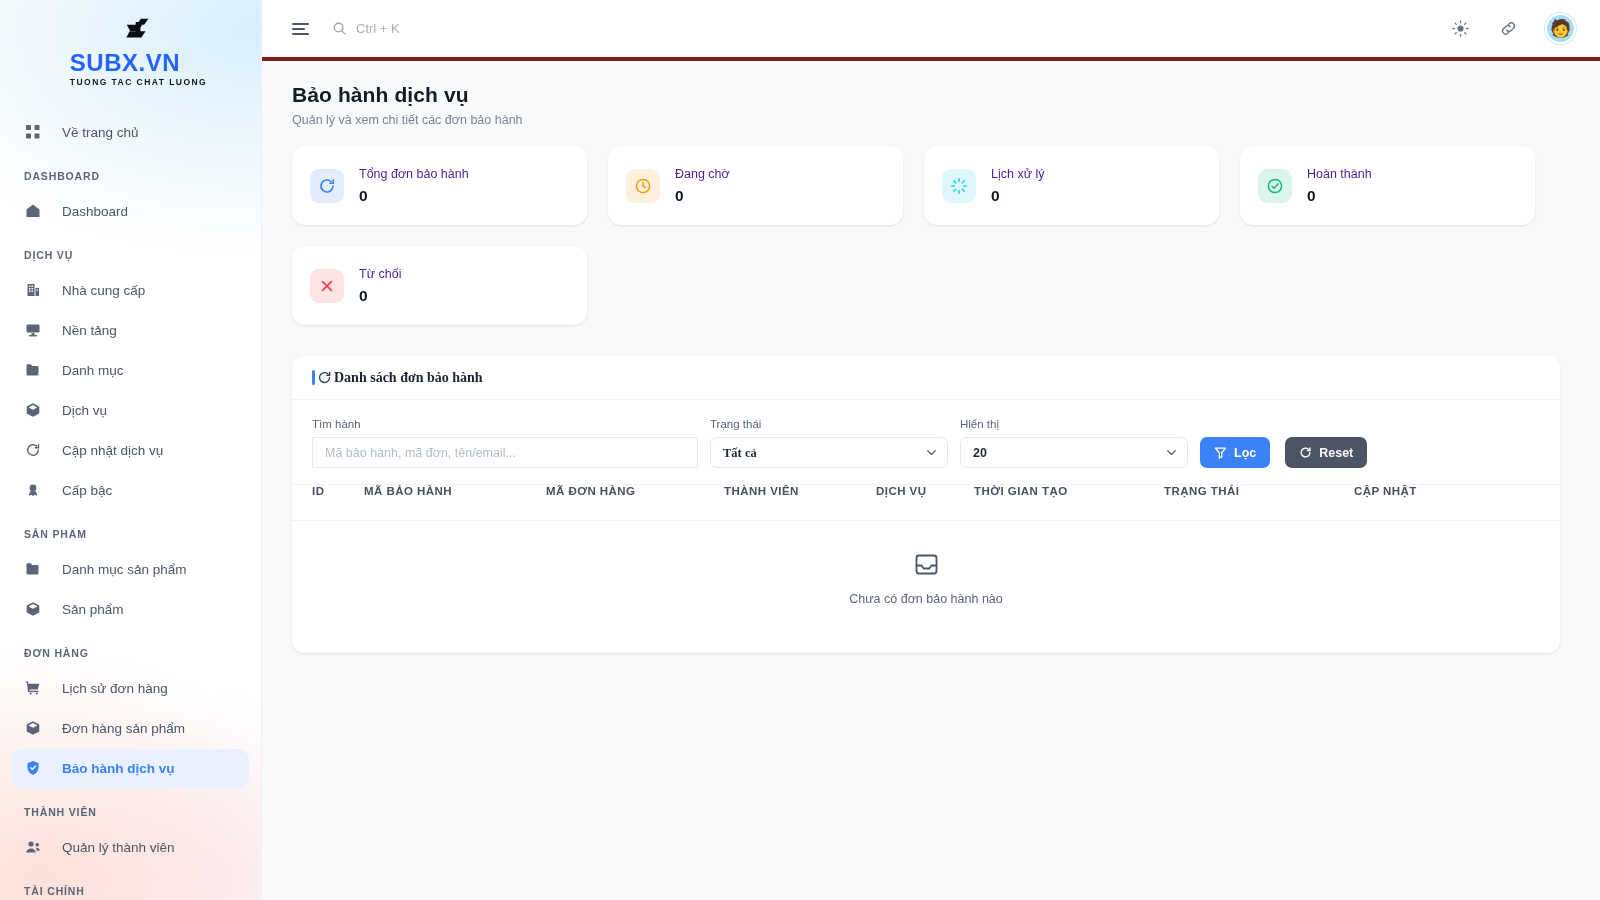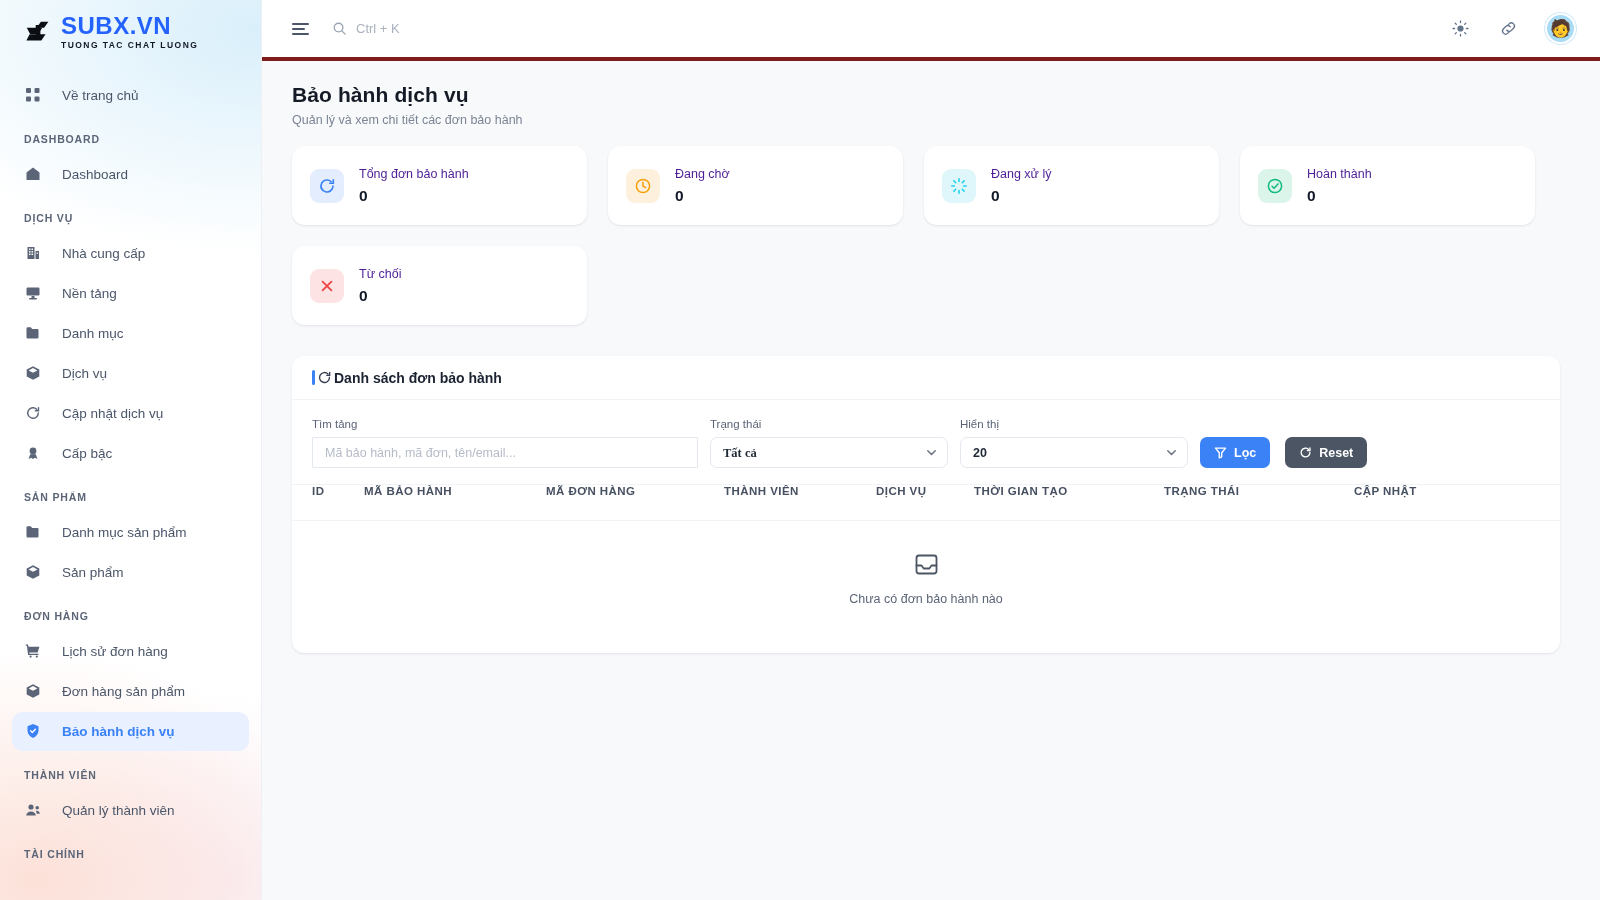--- a/index.html
+++ b/index.html
@@ -24,21 +24,21 @@
   .sidebar-bg {
     position: absolute; inset: 0; pointer-events: none;
     background:
       radial-gradient(560px 330px at 255px 30px, rgba(186,226,247,0.55), rgba(186,226,247,0) 68%),
       radial-gradient(420px 330px at 35px 880px, rgba(250,205,190,0.60), rgba(250,205,190,0) 70%),
       radial-gradient(300px 260px at 230px 880px, rgba(243,212,228,0.35), rgba(243,212,228,0) 72%),
       #ffffff;
   }
   .sidebar-inner { position: relative; z-index: 2; }
 
-  .logo-wrap { padding: 14px 8px 12px 24px; display: flex; align-items: center; gap: 7px; }
+  .logo-wrap { padding: 14px 8px 12px 24px; display: flex; align-items: center; gap: 7px; flex-direction: column; }
   .logo-mark { width: 30px; height: 30px; flex: 0 0 30px; }
   .logo-text { display: flex; flex-direction: column; line-height: 1; }
   .logo-title {
     font-size: 24px; font-weight: 800; letter-spacing: 0.5px; color: #2563ff;
   }
   .logo-sub {
     font-size: 8.5px; font-weight: 700; letter-spacing: 1.45px;
     color: #111827; margin-top: 3px;
   }
 
@@ -111,21 +111,21 @@
   .stat-value { font-size: 15.5px; font-weight: 700; color: #111827; margin-top: 5px; }
 
   
   .panel {
     margin-top: 31px; background: #fff; border-radius: 12px;
     box-shadow: 0 1px 3px rgba(16,24,40,0.06), 0 1px 2px rgba(16,24,40,0.04);
     height: 297px; display: flex; flex-direction: column; overflow: hidden;
   }
   .panel-head {
     height: 44px; flex: 0 0 44px; display: flex; align-items: center;
-    gap: 2px; padding: 0 20px; border-bottom: 1px solid #f1f3f7;
+    gap: 2px; padding: 0 20px; border-bottom: 1px solid #f1f3f7; font-family: Liberation Serif, serif;
   }
   .panel-accent { width: 3px; height: 15px; border-radius: 2px; background: #3b82f6; }
   .panel-head .p-ico { width: 15px; height: 15px; color: #374151; }
   .panel-head .p-ico svg { width: 15px; height: 15px; display: block; }
   .panel-title { font-size: 14px; font-weight: 700; color: #1b2332; }
 
   .filters { display: flex; align-items: flex-end; gap: 12px; padding: 18px 20px 12px 20px; }
   .field { display: flex; flex-direction: column; }
   .field-label { font-size: 11.5px; color: #5b6577; margin-bottom: 7px; }
   .txt-input {
@@ -422,21 +422,21 @@
           </div>
         </div>
 
         <div class="stat-card">
           <div class="stat-ico" style="background:#dff7fb;color:#22d3ee">
             <svg viewBox="0 0 18 18" fill="none" stroke="currentColor" stroke-width="1.6" stroke-linecap="round">
                 <path d="M9 1.8V4.4M9 13.6v2.6M1.8 9h2.6M13.6 9h2.6M3.9 3.9l1.8 1.8M12.3 12.3l1.8 1.8M14.1 3.9l-1.8 1.8M5.7 12.3l-1.8 1.8"></path>
               </svg>
           </div>
           <div>
-            <div class="stat-label">Đang xử lý</div>
+            <div class="stat-label">Lịch xử lý</div>
             <div class="stat-value">0</div>
           </div>
         </div>
 
         <div class="stat-card">
           <div class="stat-ico" style="background:#dcf5ea;color:#10b981">
             <svg viewBox="0 0 18 18" fill="none" stroke="currentColor" stroke-width="1.5" stroke-linecap="round" stroke-linejoin="round">
                 <circle cx="9" cy="9" r="6.6"></circle>
                 <path d="M6 9.2 8.1 11.2 12 6.9"></path>
               </svg>
@@ -470,21 +470,21 @@
                 <path d="M13.3 8a5.3 5.3 0 1 1-1.6-3.8"></path>
                 <path d="M13.5 2.6v3.1h-3.1"></path>
               </svg>
           </span>
           <span class="panel-title">Danh sách đơn bảo hành</span>
         </div>
 
         <div class="filters">
 
           <div class="field">
-            <label class="field-label">Tìm tảng</label>
+            <label class="field-label">Tìm hành</label>
             <input class="txt-input" type="text" placeholder="Mã bảo hành, mã đơn, tên/email..." style="">
           </div>
 
           <div class="field">
             <label class="field-label">Trạng thái</label>
             <div class="sel-wrap">
               <select class="sel status">
                 <option>Tất cả</option>
               </select>
               <span class="chev">

